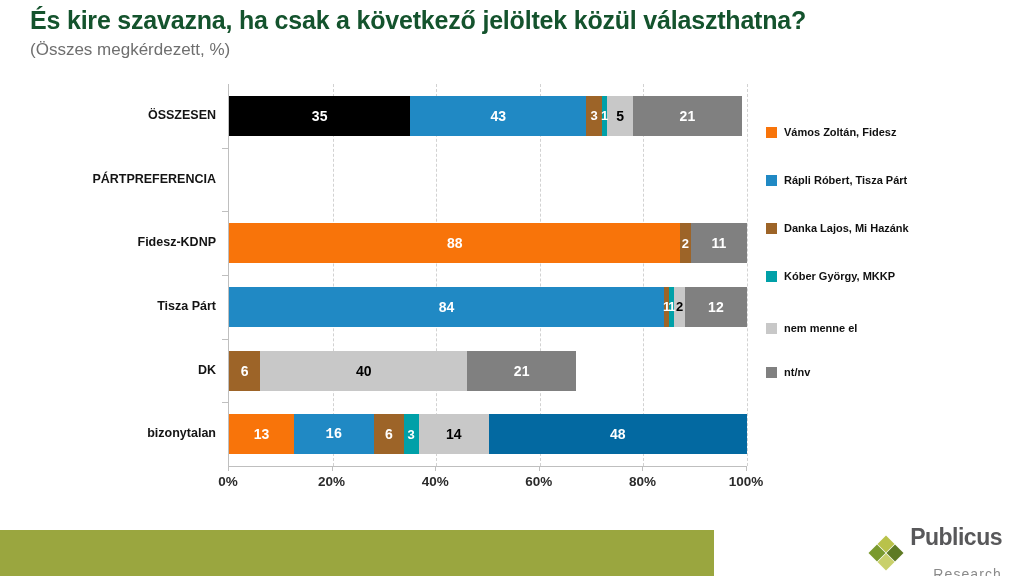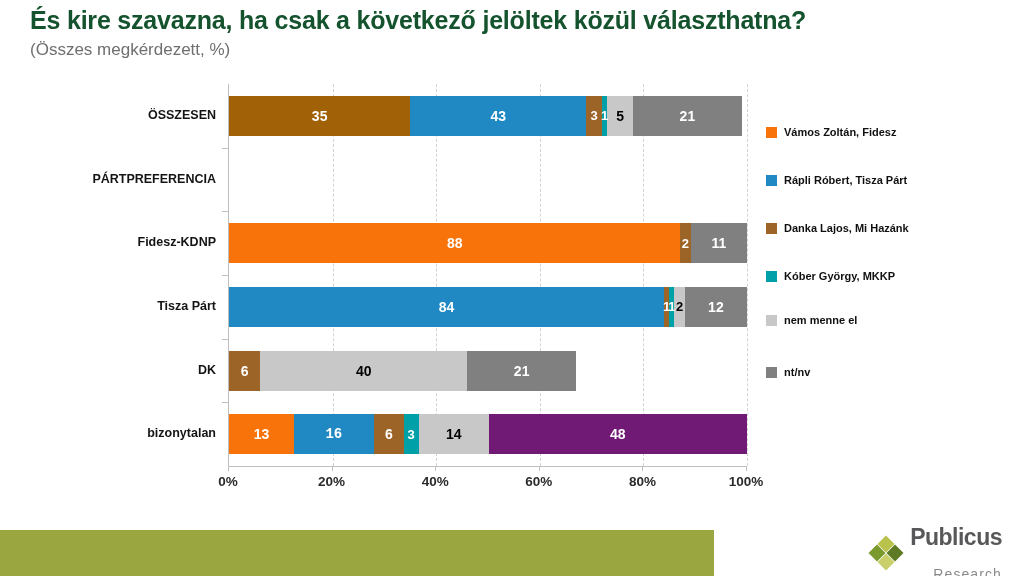--- a/index.html
+++ b/index.html
@@ -130,21 +130,21 @@
     </div>
   <div id="plot">
     <div id="gridlines">
         <div class="gridline" style="left: 103.6px;"></div>
         <div class="gridline" style="left: 207.2px;"></div>
         <div class="gridline" style="left: 310.8px;"></div>
         <div class="gridline" style="left: 414.4px;"></div>
         <div class="gridline" style="left: 518px;"></div>
       </div>
   <div class="bar" style="top: 11.8333px; height: 40px; width: 518px; position: absolute;">
-        <div class="seg" style="width: 181.3px; background: #a16207;">
+        <div class="seg" style="width: 181.3px; background: #000000;">
           <span class="seg-label" style="color: rgb(255, 255, 255);">35</span>
         </div>
         <div class="seg" style="width: 176.12px; background: rgb(32, 137, 196);">
           <span class="seg-label" style="color: rgb(255, 255, 255);">43</span>
         </div>
         <div class="seg" style="width: 15.54px; background: rgb(157, 100, 40);">
           <span class="seg-label" style="color: rgb(255, 255, 255); font-size: 13px;">3</span>
         </div>
         <div class="seg" style="width: 5.18px; background: rgb(0, 160, 168);">
           <span class="seg-label" style="color: rgb(255, 255, 255); font-size: 13px;">1</span>
@@ -204,21 +204,21 @@
         </div>
         <div class="seg" style="width: 31.08px; background: rgb(157, 100, 40);">
           <span class="seg-label" style="color: rgb(255, 255, 255);">6</span>
         </div>
         <div class="seg" style="width: 15.54px; background: rgb(0, 160, 168);">
           <span class="seg-label" style="color: rgb(255, 255, 255); font-size: 13px;">3</span>
         </div>
         <div class="seg" style="width: 72.52px; background: rgb(200, 200, 200);">
           <span class="seg-label" style="color: rgb(0, 0, 0);">14</span>
         </div>
-        <div class="seg" style="width: 268px; background: #701a75;">
+        <div class="seg" style="width: 268px; background: #0369a1;">
           <span class="seg-label" style="color: rgb(255, 255, 255);">48</span>
         </div>
       </div>
     </div>
   <div id="xaxis-line"></div>
   <div id="xlabels">
       <div class="xlabel" style="left: 0px;">0%</div>
       <div class="xlabel" style="left: 103.6px;">20%</div>
       <div class="xlabel" style="left: 207.2px;">40%</div>
       <div class="xlabel" style="left: 310.8px;">60%</div>
@@ -243,21 +243,21 @@
       <span class="legend-text">Rápli Róbert, Tisza Párt</span>
     </div>
     <div class="legend-item" style="top: 96px;">
       <span class="legend-swatch" style="background: rgb(157, 100, 40);"></span>
       <span class="legend-text">Danka Lajos, Mi Hazánk</span>
     </div>
     <div class="legend-item" style="top: 144px;">
       <span class="legend-swatch" style="background: rgb(0, 160, 168);"></span>
       <span class="legend-text">Kóber György, MKKP</span>
     </div>
-    <div class="legend-item" style="top: 188px;">
+    <div class="legend-item" style="top: 196px;">
       <span class="legend-swatch" style="background: rgb(200, 200, 200);"></span>
       <span class="legend-text">nem menne el</span>
     </div>
     <div class="legend-item" style="top: 240px;">
       <span class="legend-swatch" style="background: rgb(128, 128, 128);"></span>
       <span class="legend-text">nt/nv</span>
     </div>
   </div>
 
 <div id="footer-bar"></div>

